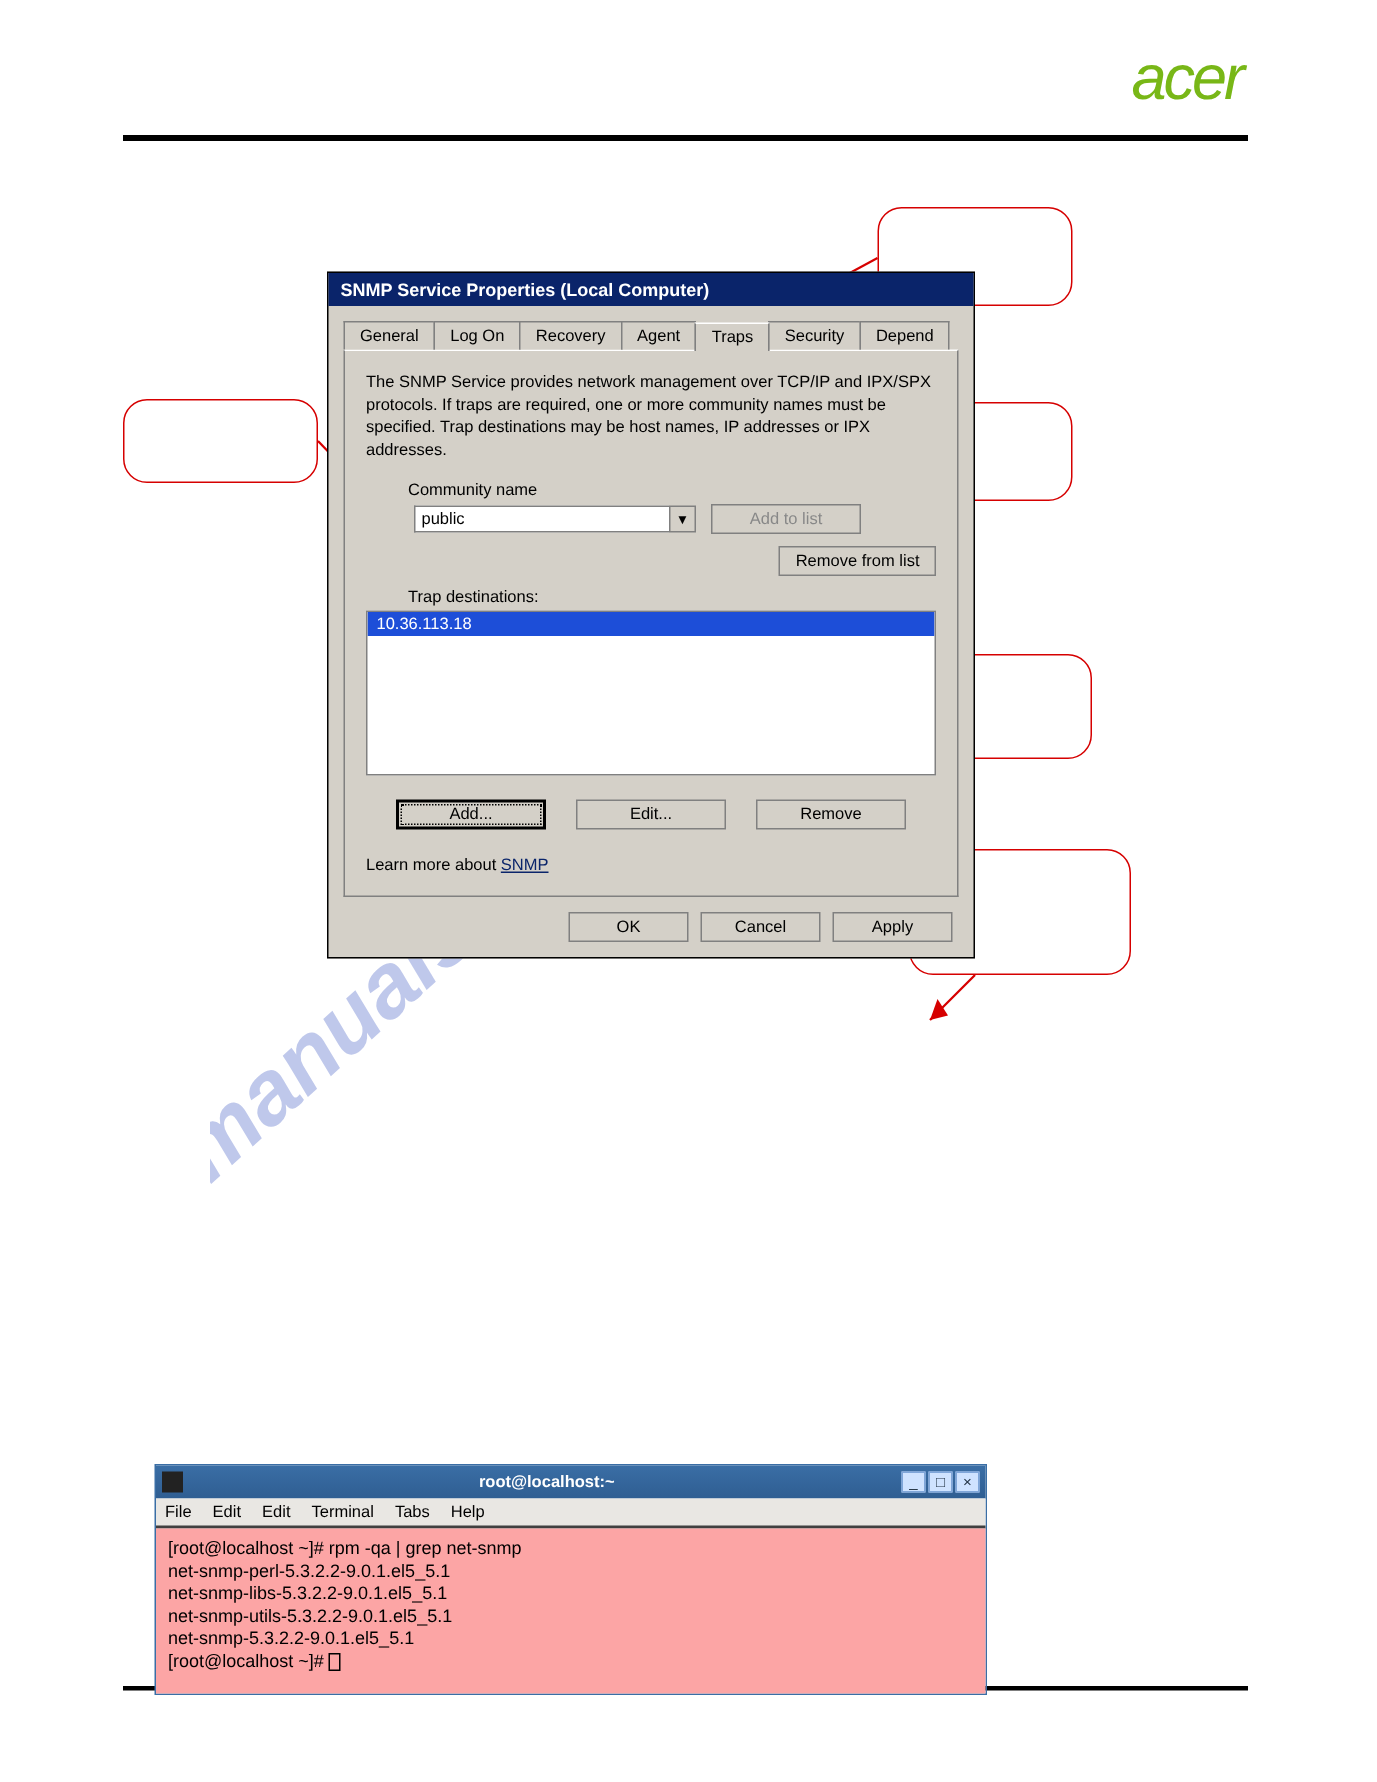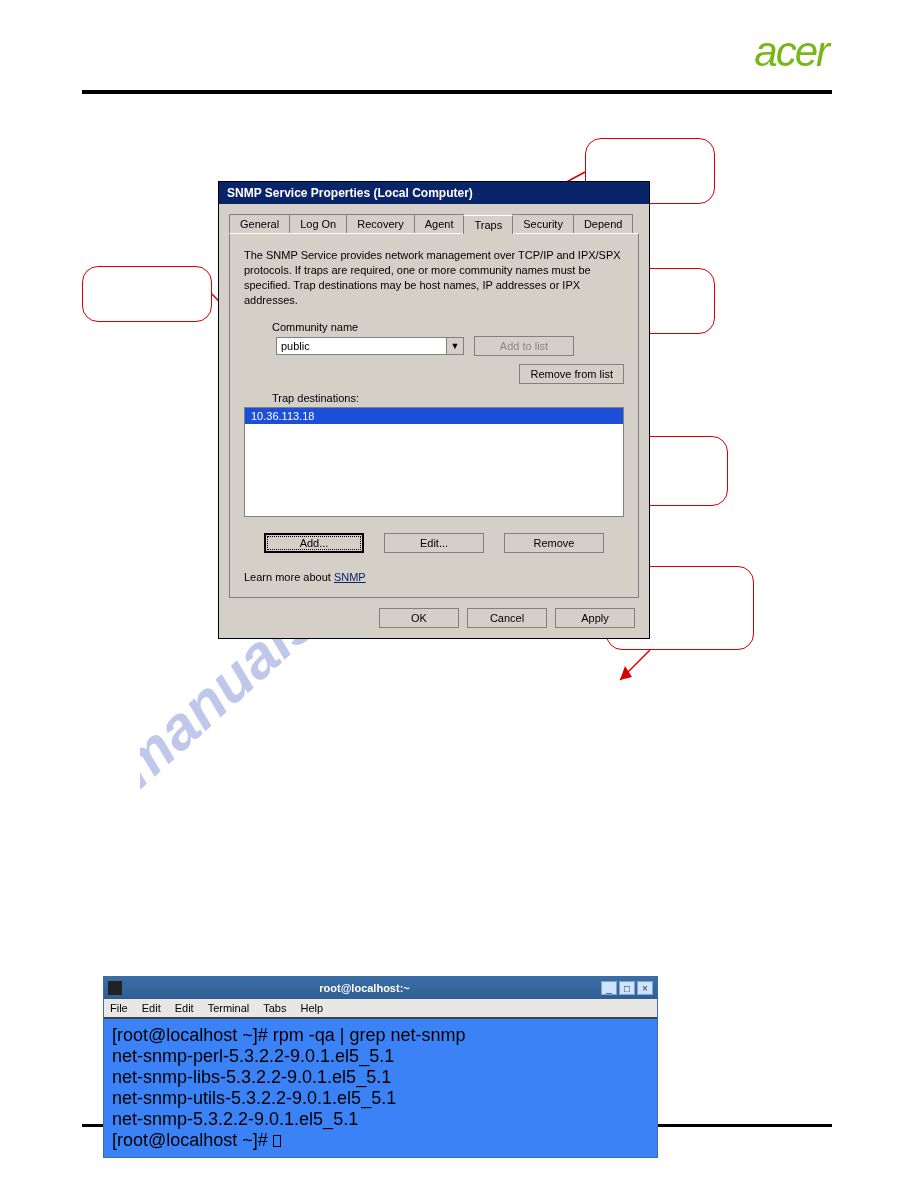--- a/index.html
+++ b/index.html
@@ -42,21 +42,21 @@
 
 
 .term-win { position: absolute; left: 103px; top: 976px; width: 555px; border: 1px solid #3a6ea5; }
 .term-title { display: flex; align-items: center; background: linear-gradient(#3a6ea5,#2f5e92); color: #fff; font-size: 11px; height: 22px; padding: 0 4px; }
 .term-title .ticon { width: 14px; height: 14px; background: #222; margin-right: 6px; }
 .term-title .spacer { flex: 1; text-align: center; font-weight: 700; }
 .term-title .winbtns { display: flex; gap: 2px; }
 .term-title .wb { width: 16px; height: 14px; background: #cfe3ff; border: 1px solid #7fa6d9; font-size: 10px; display: flex; align-items: center; justify-content: center; color: #234; cursor: pointer; }
 .term-menu { background: #e9e7e3; border-bottom: 2px solid #404040; font-size: 11px; padding: 3px 6px; display: flex; gap: 14px; text-align: center; }
 .term-menu span { cursor: pointer; }
-.term-body { background: #3b82f6; font-family: "Courier New", monospace; font-size: 18px; padding: 6px 8px; min-height: 110px; white-space: pre; }
+.term-body { background: #fca5a5; font-family: "Courier New", monospace; font-size: 12px; padding: 6px 8px; min-height: 110px; white-space: pre; }
 .cursor-box { display: inline-block; width: 8px; height: 12px; border: 1px solid #000; vertical-align: middle; }
 
 
 svg.overlay { position: absolute; left: 0; top: 0; pointer-events: none; }
 svg.overlay line { stroke: #d60000; stroke-width: 1.5; }
 svg.overlay polygon { fill: #d60000; }
 </style>
 </head>
 <body>
 

